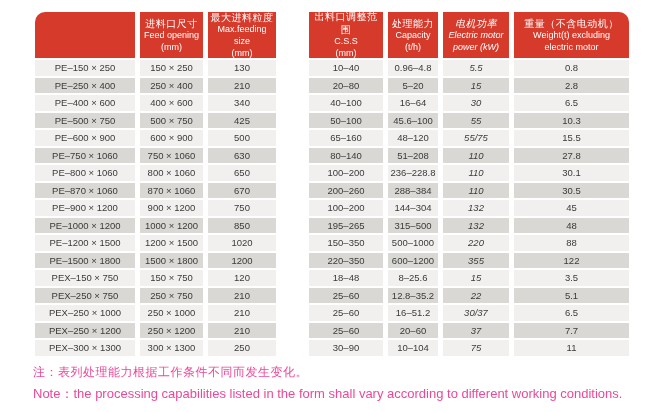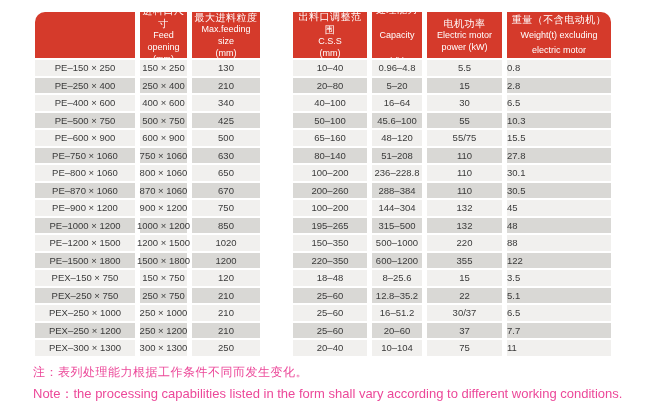--- a/index.html
+++ b/index.html
@@ -14,26 +14,26 @@
     background:var(--red,#d53a2b);color:#ffffff;height:46px;
     display:flex;flex-direction:column;align-items:center;justify-content:center;
     text-align:center;font-size:9px;line-height:1.32;box-sizing:border-box;padding:1px 1px;
   }
   .hcell .zh{font-size:10px;letter-spacing:0.5px;}
   .hcell:first-child{border-top-left-radius:10px;}
   .hcell:last-child{border-top-right-radius:10px;}
 
   
   .hcell:nth-child(1),.cell:nth-child(1){width:100px;gap:45px;}
-  .hcell:nth-child(2),.cell:nth-child(2){width:47px;}
+  .hcell:nth-child(2),.cell:nth-child(2){width:63px;}
   .hcell:nth-child(3),.cell:nth-child(3){width:68px;}
   .hcell:nth-child(4),.cell:nth-child(4){width:74px;margin-left:28px;}
-  .hcell:nth-child(5),.cell:nth-child(5){width:50px;gap:14px;}
-  .hcell:nth-child(6),.cell:nth-child(6){width:75px;}
-  .hcell:nth-child(7),.cell:nth-child(7){width:104px;justify-content:space-between;}
+  .hcell:nth-child(5),.cell:nth-child(5){width:50px;}
+  .hcell:nth-child(6),.cell:nth-child(6){width:66px;font-style:italic;}
+  .hcell:nth-child(7),.cell:nth-child(7){width:115px;}
   .hcell{flex:0 0 auto;}
   .cell{flex:0 0 auto;}
 
   .trow{display:flex;gap:5px;margin-top:2px;border-radius:7px;}
   .cell{
     height:15.5px;display:flex;align-items:center;justify-content:center;
     font-size:9.5px;color:#3a3a3a;box-sizing:border-box;white-space:nowrap;
   }
   .trow.light .cell{background:var(--row-light,#f1f0ee);}
   .trow.dark  .cell{background:var(--row-dark,#d9d8d5);}
@@ -224,21 +224,21 @@
         <div class="cell">210</div>
         <div class="cell">25–60</div>
         <div class="cell">20–60</div>
         <div class="cell">37</div>
         <div class="cell">7.7</div>
       </div>
       <div class="trow light">
         <div class="cell">PEX–300 × 1300</div>
         <div class="cell">300 × 1300</div>
         <div class="cell">250</div>
-        <div class="cell">20–40</div>
+        <div class="cell">30–90</div>
         <div class="cell">10–104</div>
         <div class="cell">75</div>
         <div class="cell">11</div>
       </div>
     </div>
 </div>
 
 <div class="notes">
   <div class="note-zh">注：表列处理能力根据工作条件不同而发生变化。</div>
   <div class="note-en">Note：the processing capabilities listed in the form shall vary according to different working conditions.</div>

